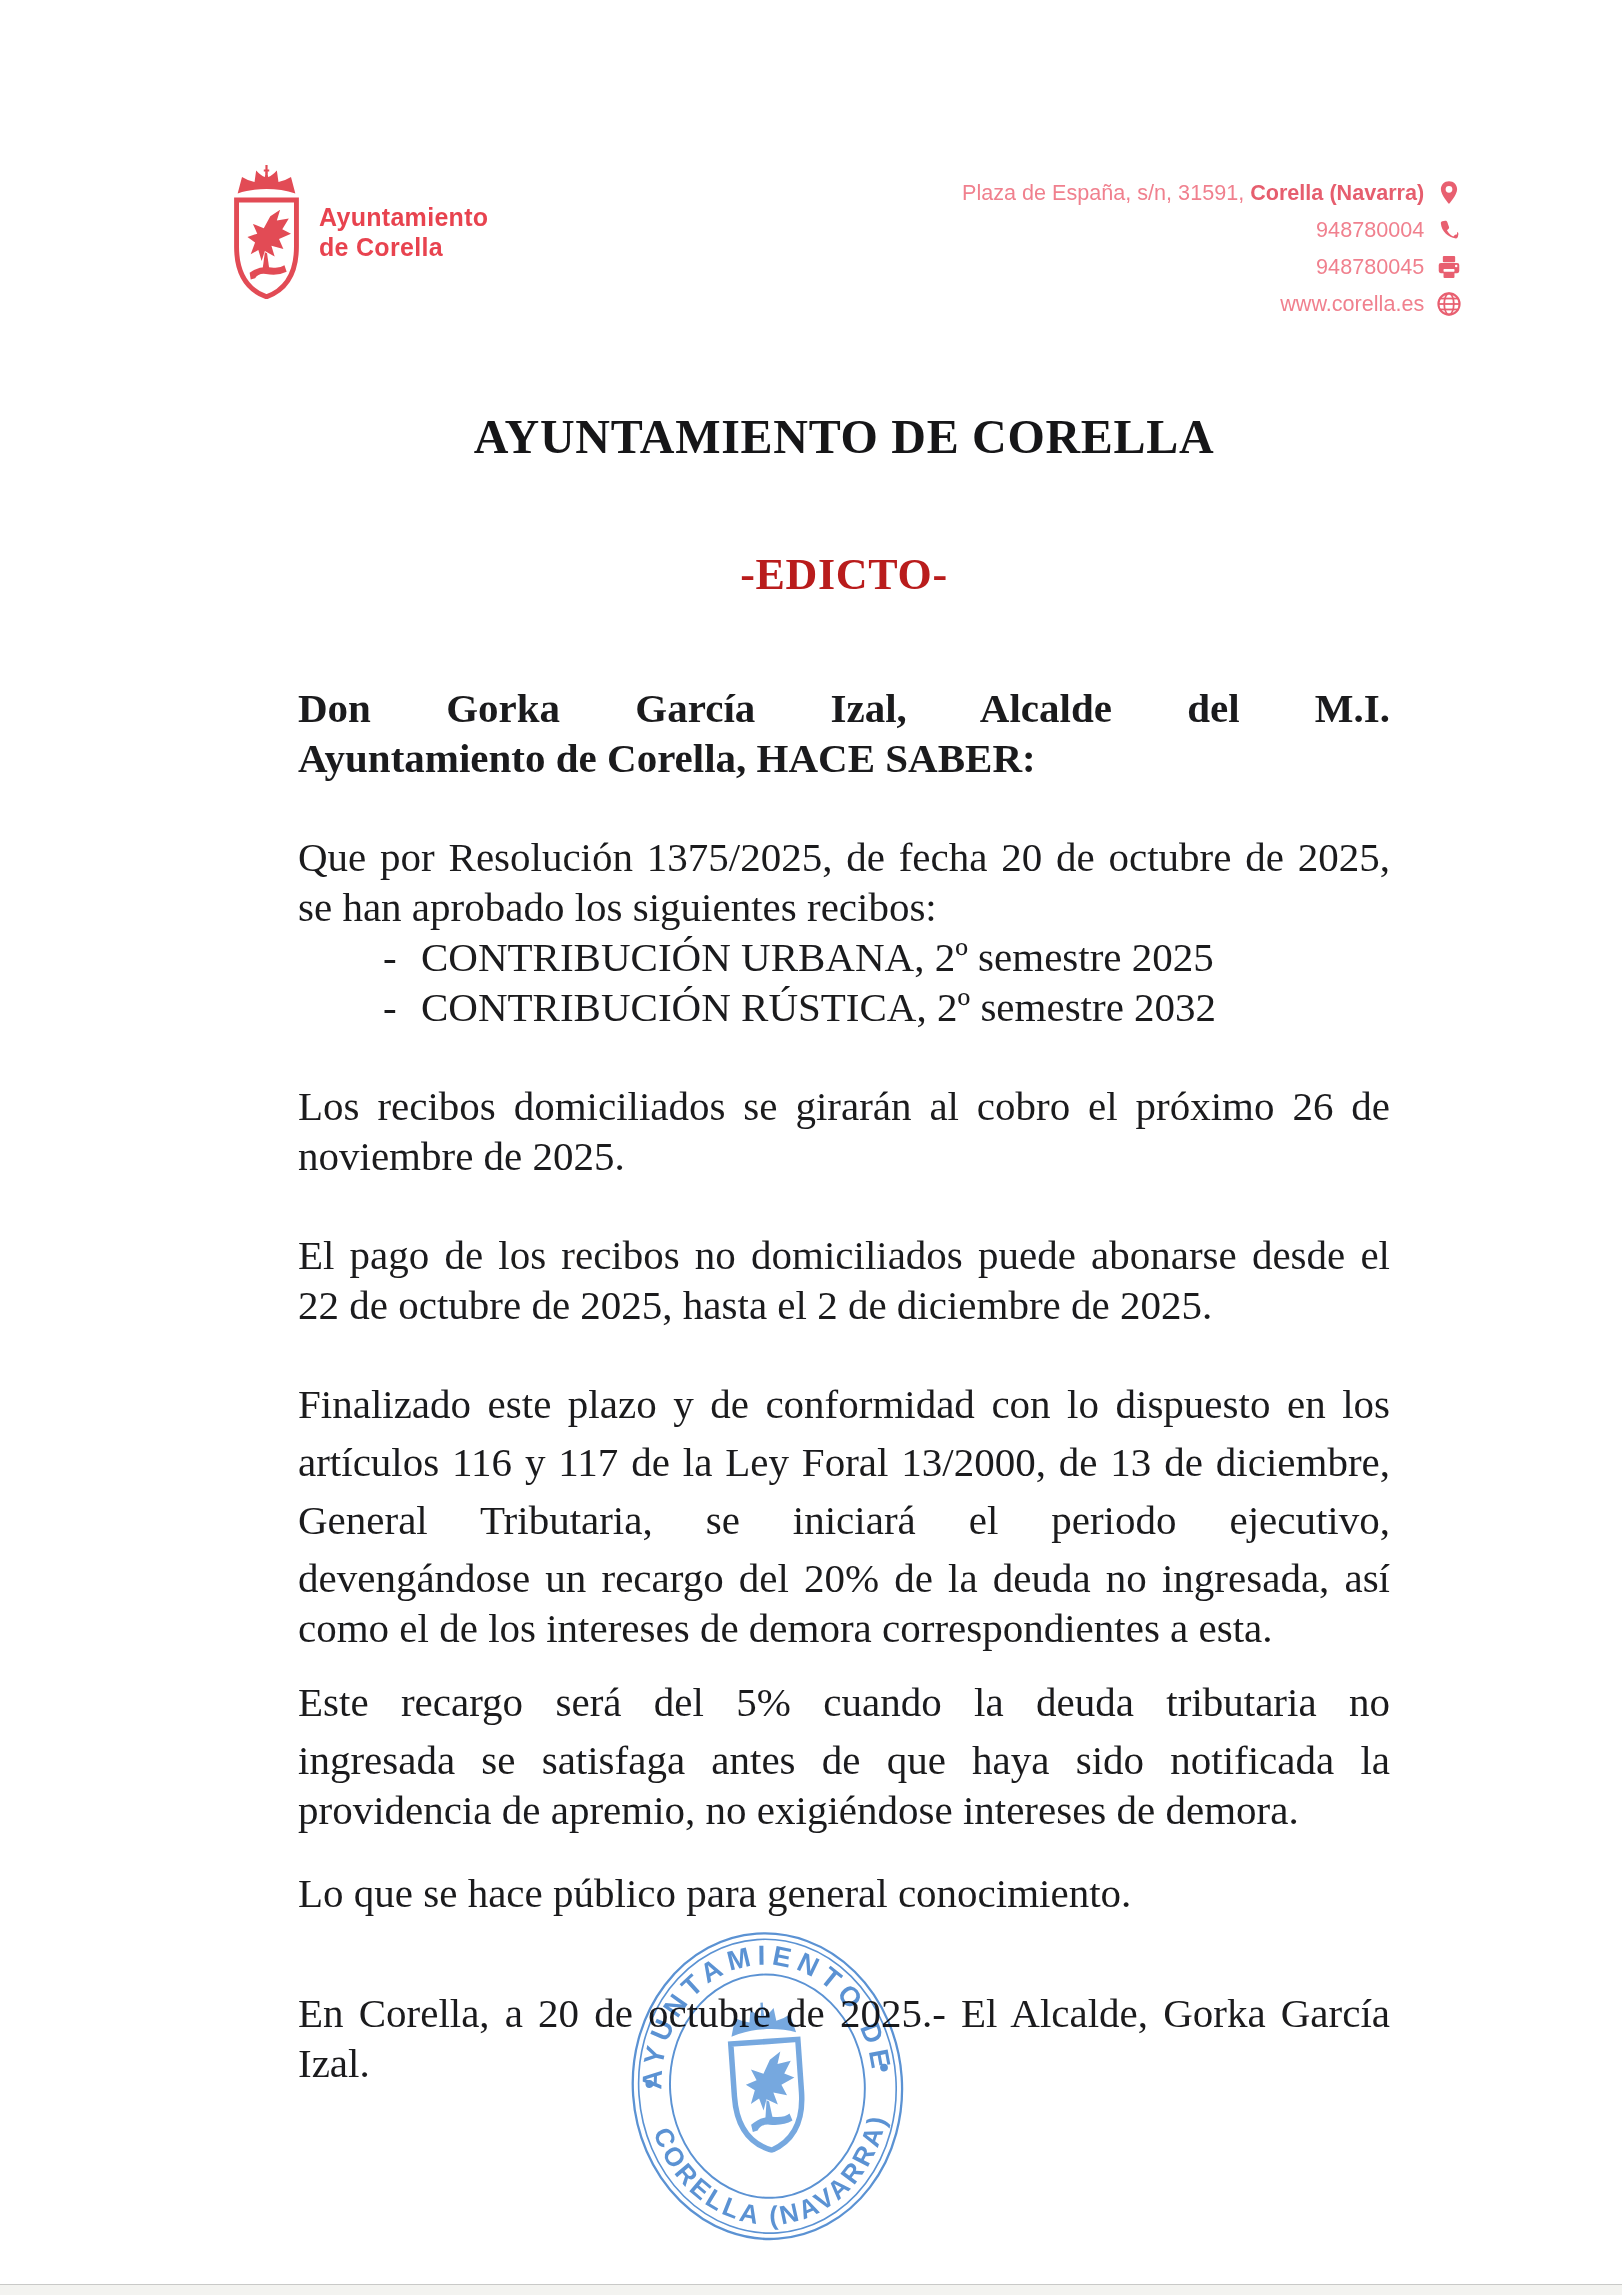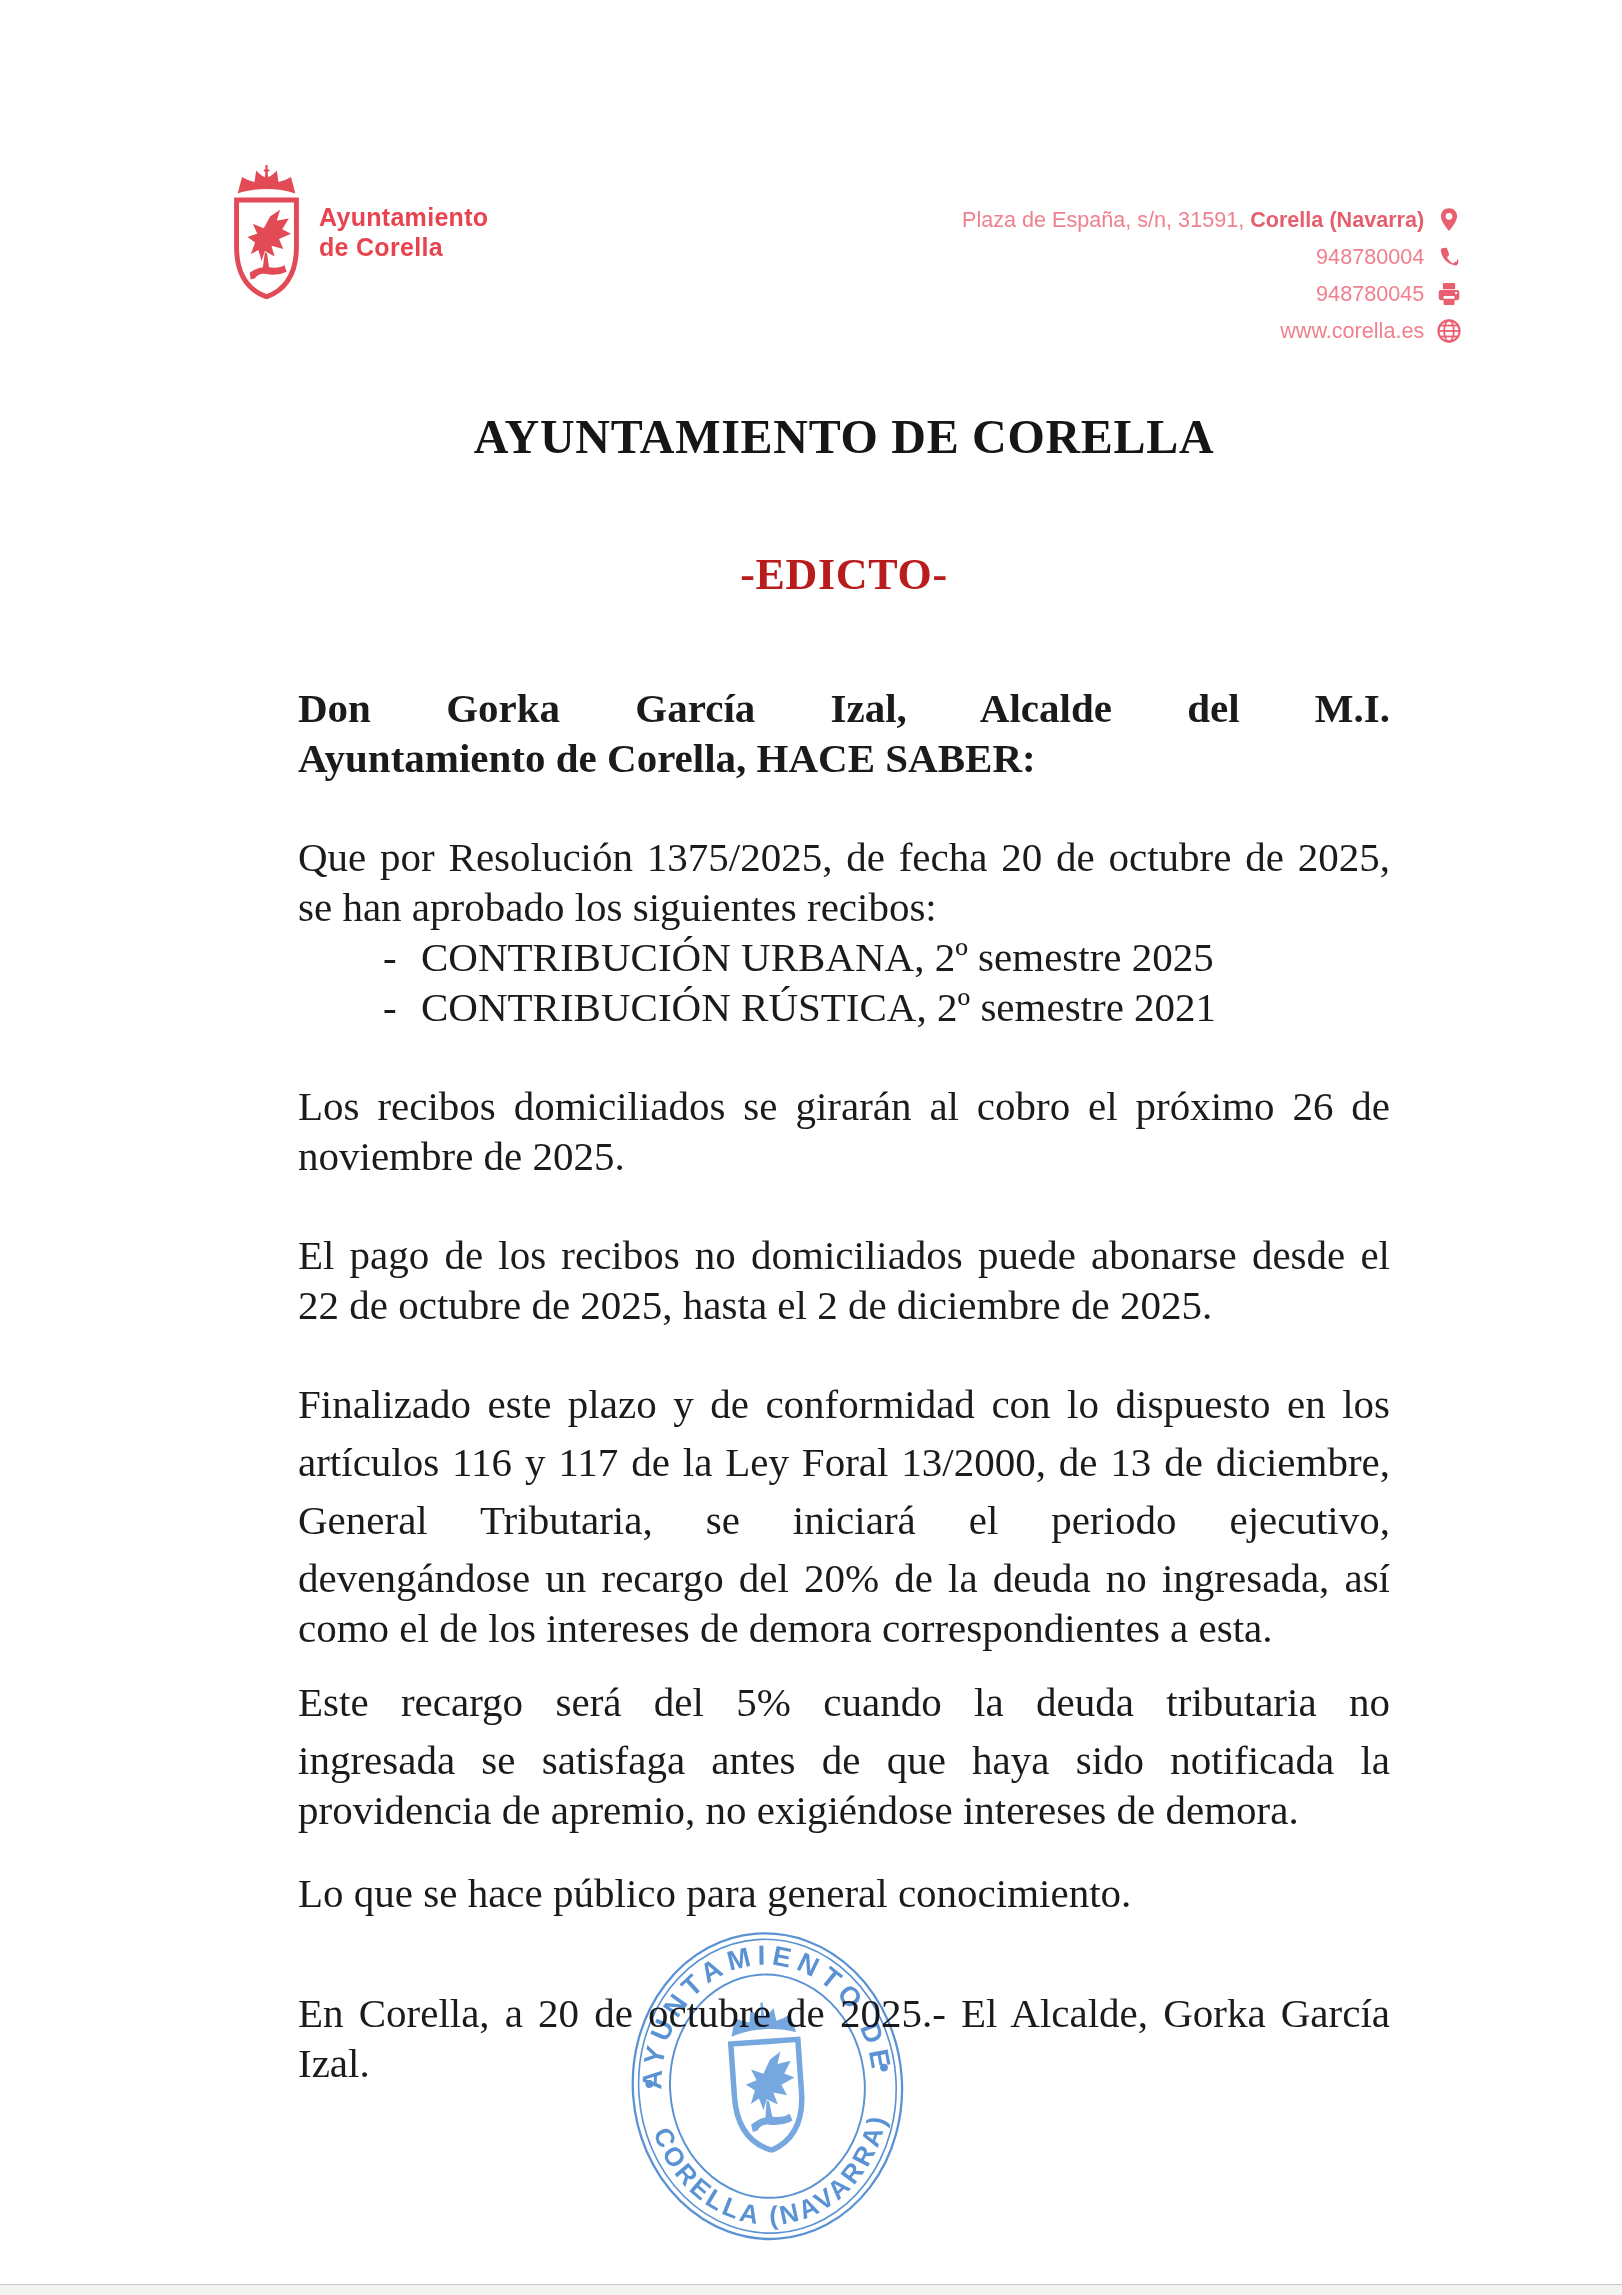--- a/index.html
+++ b/index.html
@@ -14,21 +14,21 @@
   .logo-crest { width:71px; height:135px; color:#e24b55; }
   .logo-text {
     position:absolute; left:88px; top:38px;
     font-family:"Liberation Sans", sans-serif; font-weight:bold;
     font-size:25px; line-height:30px; color:#e8434f; letter-spacing:0.3px;
     white-space:nowrap;
   }
 
   
   .contact { position:absolute; top:174px; right:160px;
-    font-family:"Liberation Sans", sans-serif; color:#f0808e;margin-top:27px; }
+    font-family:"Liberation Sans", sans-serif; color:#f0808e; }
   .contact-row { display:flex; justify-content:flex-end; align-items:center;
     height:37px; gap:11.8px; font-size:21.6px; white-space:nowrap; }
   .contact-row .strong { color:#e65e6e; font-weight:bold; }
   .c-icon { width:26px; height:26px; flex:0 0 auto; color:#e85f70; }
 
   
   .doc-title {
     position:absolute; left:298px; top:411px; width:1092px;
     text-align:center; font-weight:bold; font-size:48px; line-height:52px;
     color:#161618; letter-spacing:0.7px;
@@ -143,21 +143,21 @@
 
   <div>
       <div class="para bold" id="p1">
         <div class="jline">Don Gorka García Izal, Alcalde del M.I.</div>
         <div class="lline">Ayuntamiento de Corella, HACE SABER:</div>
       </div>
       <div class="para" id="p2">
         <div class="jline">Que por Resolución 1375/2025, de fecha 20 de octubre de 2025,</div>
         <div class="lline">se han aprobado los siguientes recibos:</div>
         <div class="bullet"><span class="dash">-</span><span>CONTRIBUCIÓN URBANA, 2º semestre 2025</span></div>
-        <div class="bullet"><span class="dash">-</span><span>CONTRIBUCIÓN RÚSTICA, 2º semestre 2021</span></div>
+        <div class="bullet"><span class="dash">-</span><span>CONTRIBUCIÓN RÚSTICA, 2º semestre 2032</span></div>
       </div>
       <div class="para" id="p3">
         <div class="jline">Los recibos domiciliados se girarán al cobro el próximo 26 de</div>
         <div class="lline">noviembre de 2025.</div>
       </div>
       <div class="para" id="p4">
         <div class="jline">El pago de los recibos no domiciliados puede abonarse desde el</div>
         <div class="lline">22 de octubre de 2025, hasta el 2 de diciembre de 2025.</div>
       </div>
       <div class="para" id="p5">

